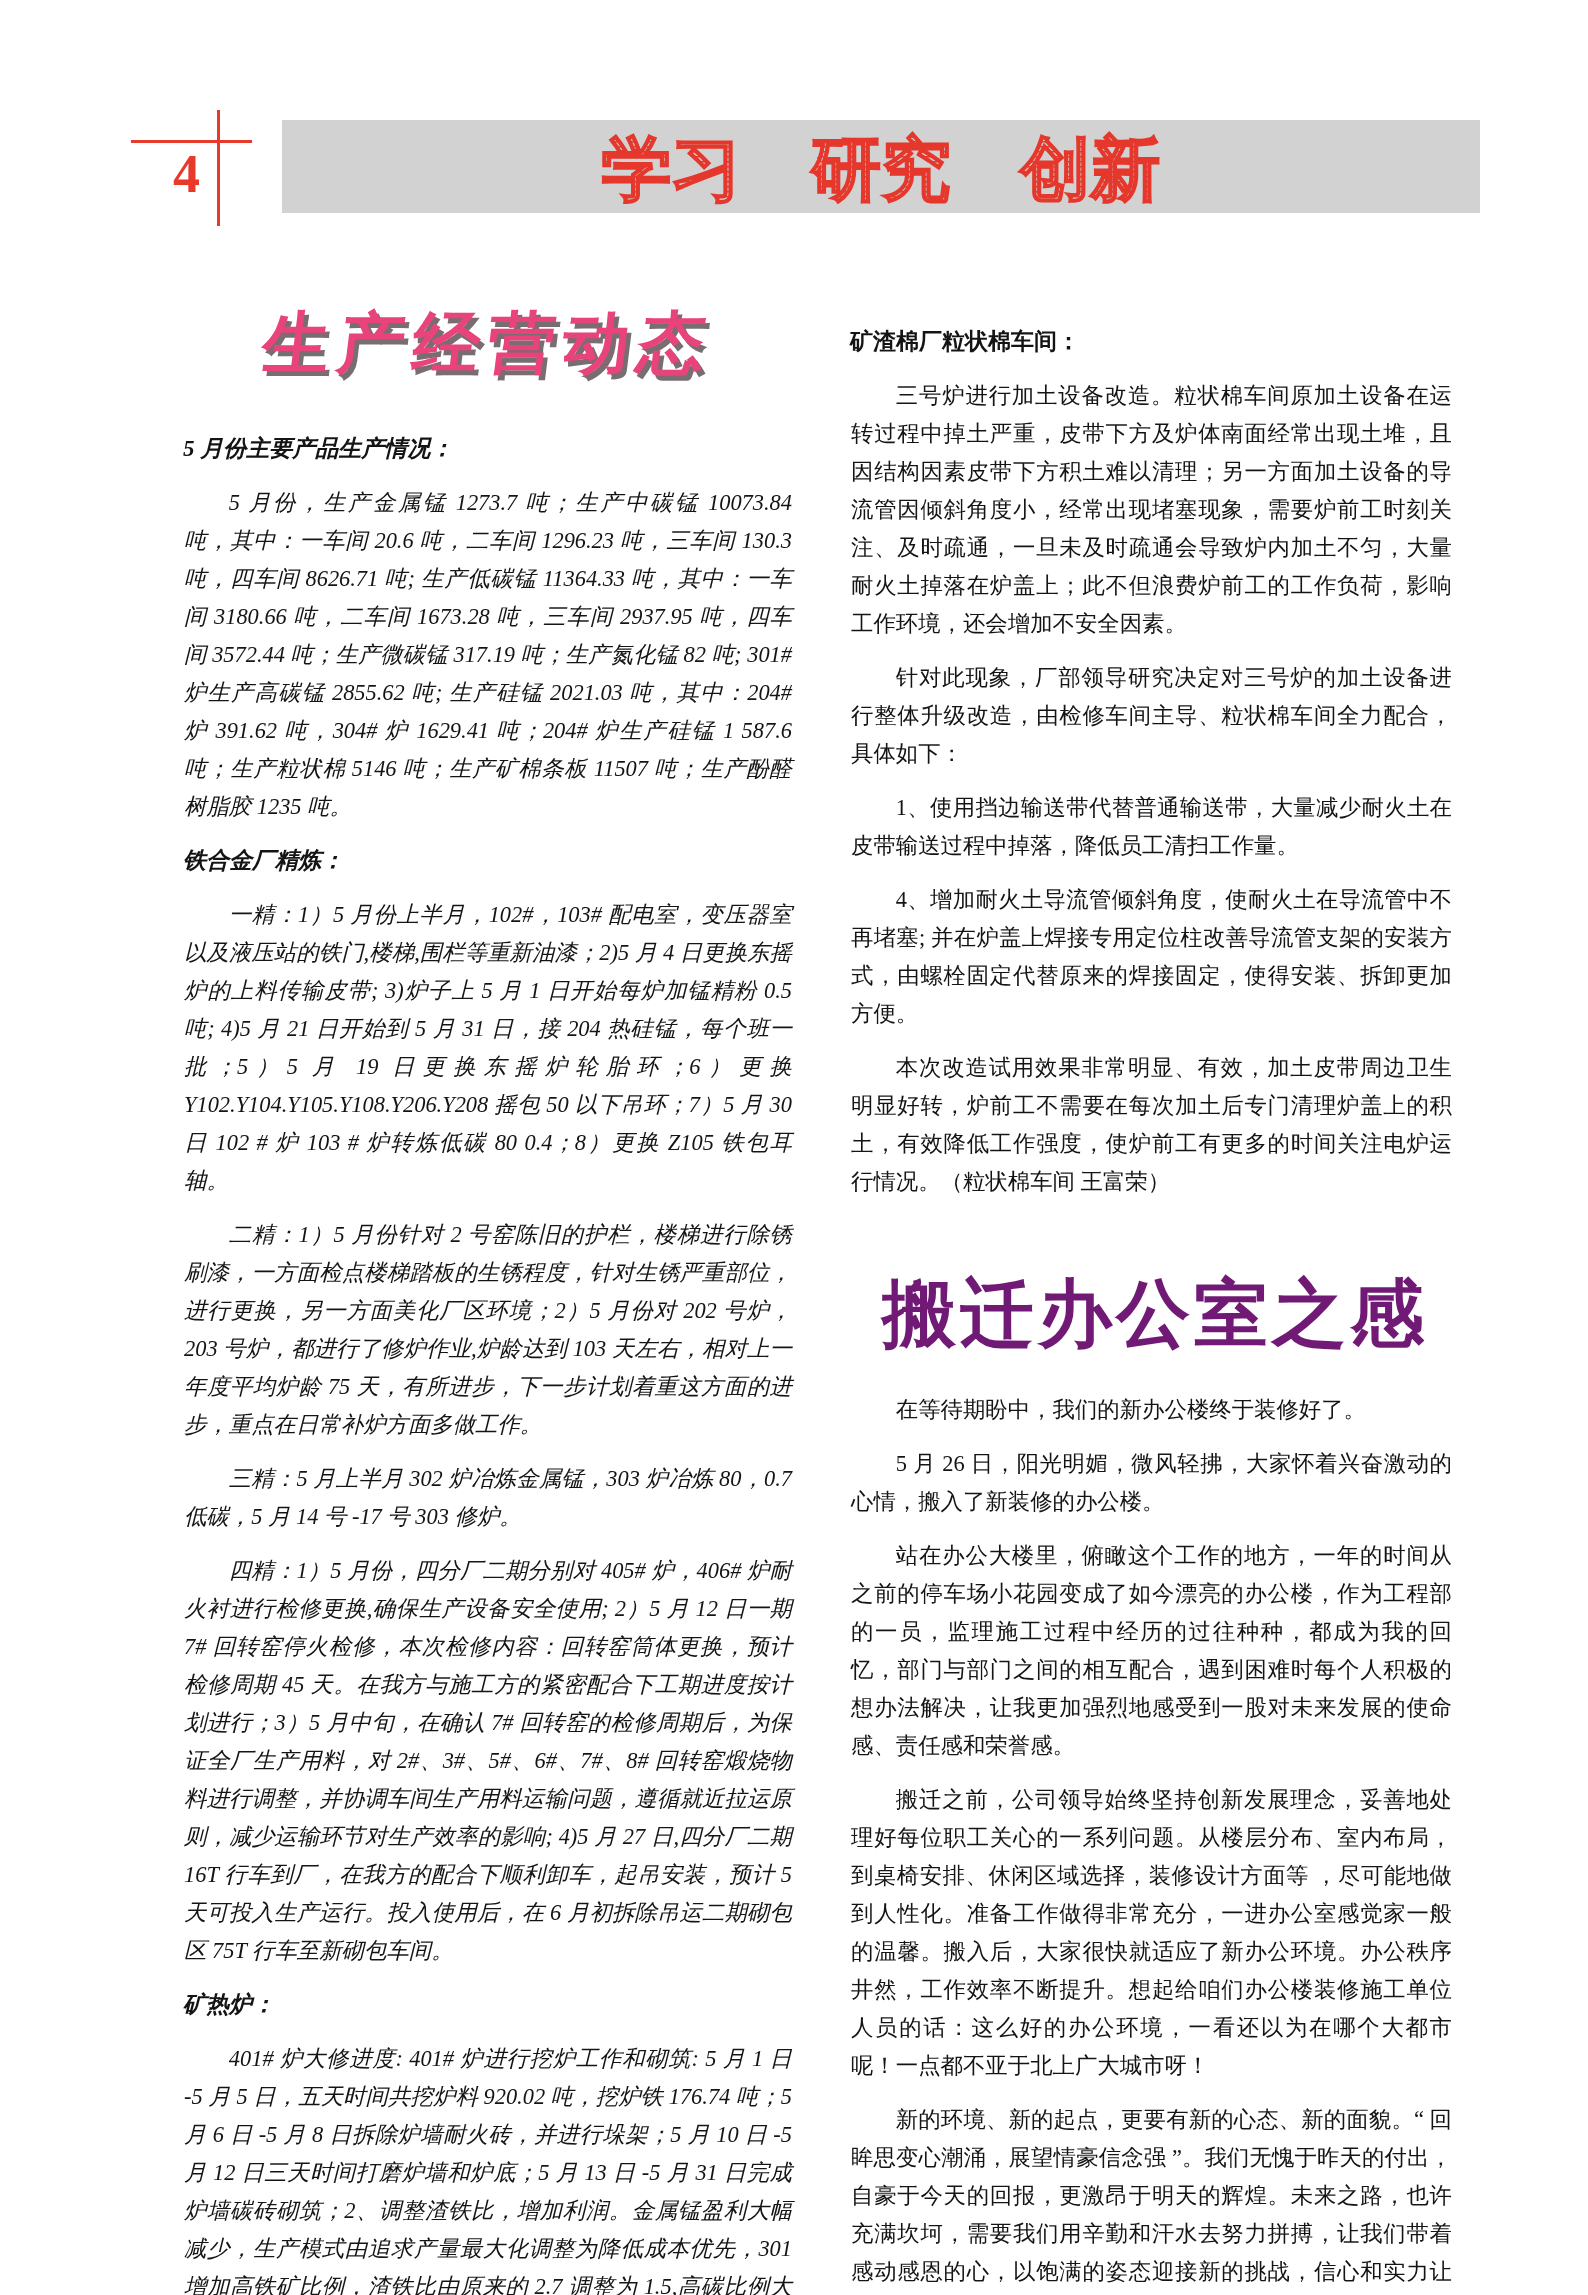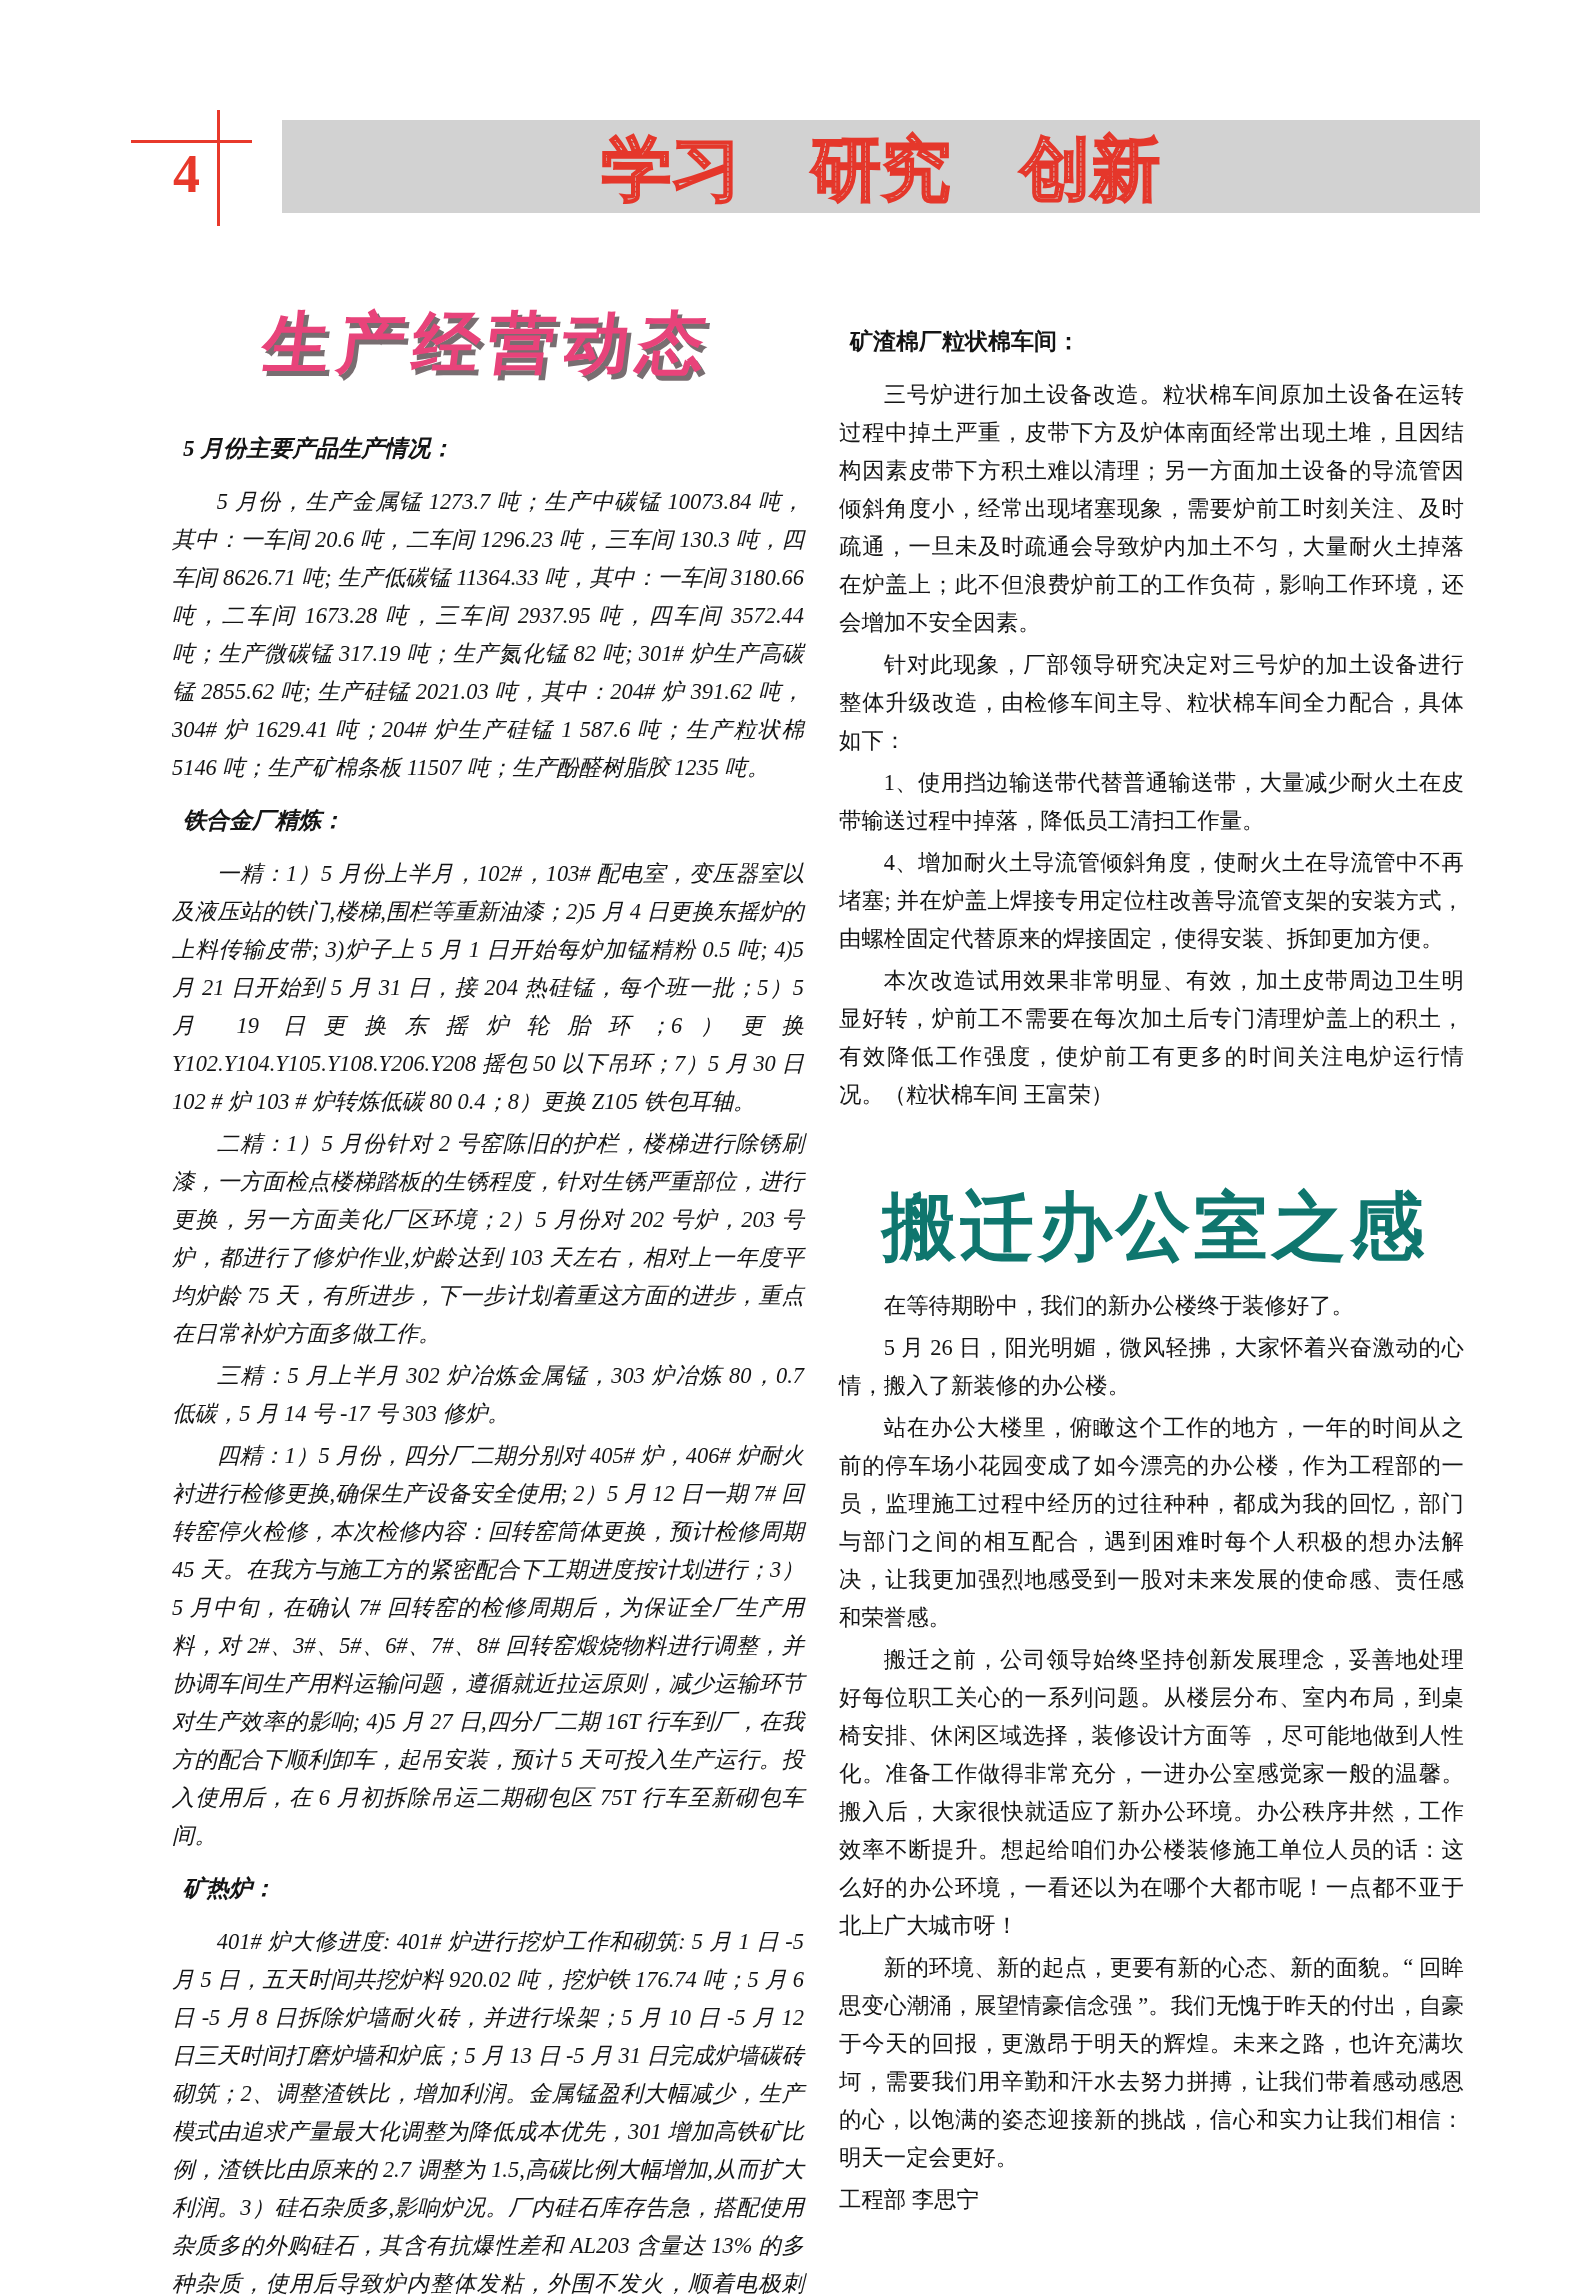--- a/index.html
+++ b/index.html
@@ -37,34 +37,34 @@
     white-space:nowrap;
   }
   
   .col{
     position:absolute;
     font-size:22.4px;line-height:38px;
     text-align:justify;
   }
   .col-left{left:168px;top:415px;width:640px;font-style:italic;}
   .col-right{left:835px;top:308px;width:633px;}
-  .col p{margin:4px;text-indent:2em;}
+  .col p{margin:16px;text-indent:2em;}
   .col h3{
     margin:15px;font-size:23px;font-weight:bold;line-height:38px;
     text-indent:0;
   }
   
   .article2-title{
-    margin:75px 0 23px 0;
+    margin:75px 0 40px 0;
     padding-left:47px;
     font-family:"Liberation Sans", sans-serif;
     font-weight:bold;
     font-size:74px;line-height:75px;
     letter-spacing:4px;
-    color:#0f766e;
+    color:#701a75;
     white-space:nowrap;
   }
   .signature{
     text-align:left;
     padding-right:60px;
     text-indent:0 !important;
   }
 </style>
 </head>
 <body>

